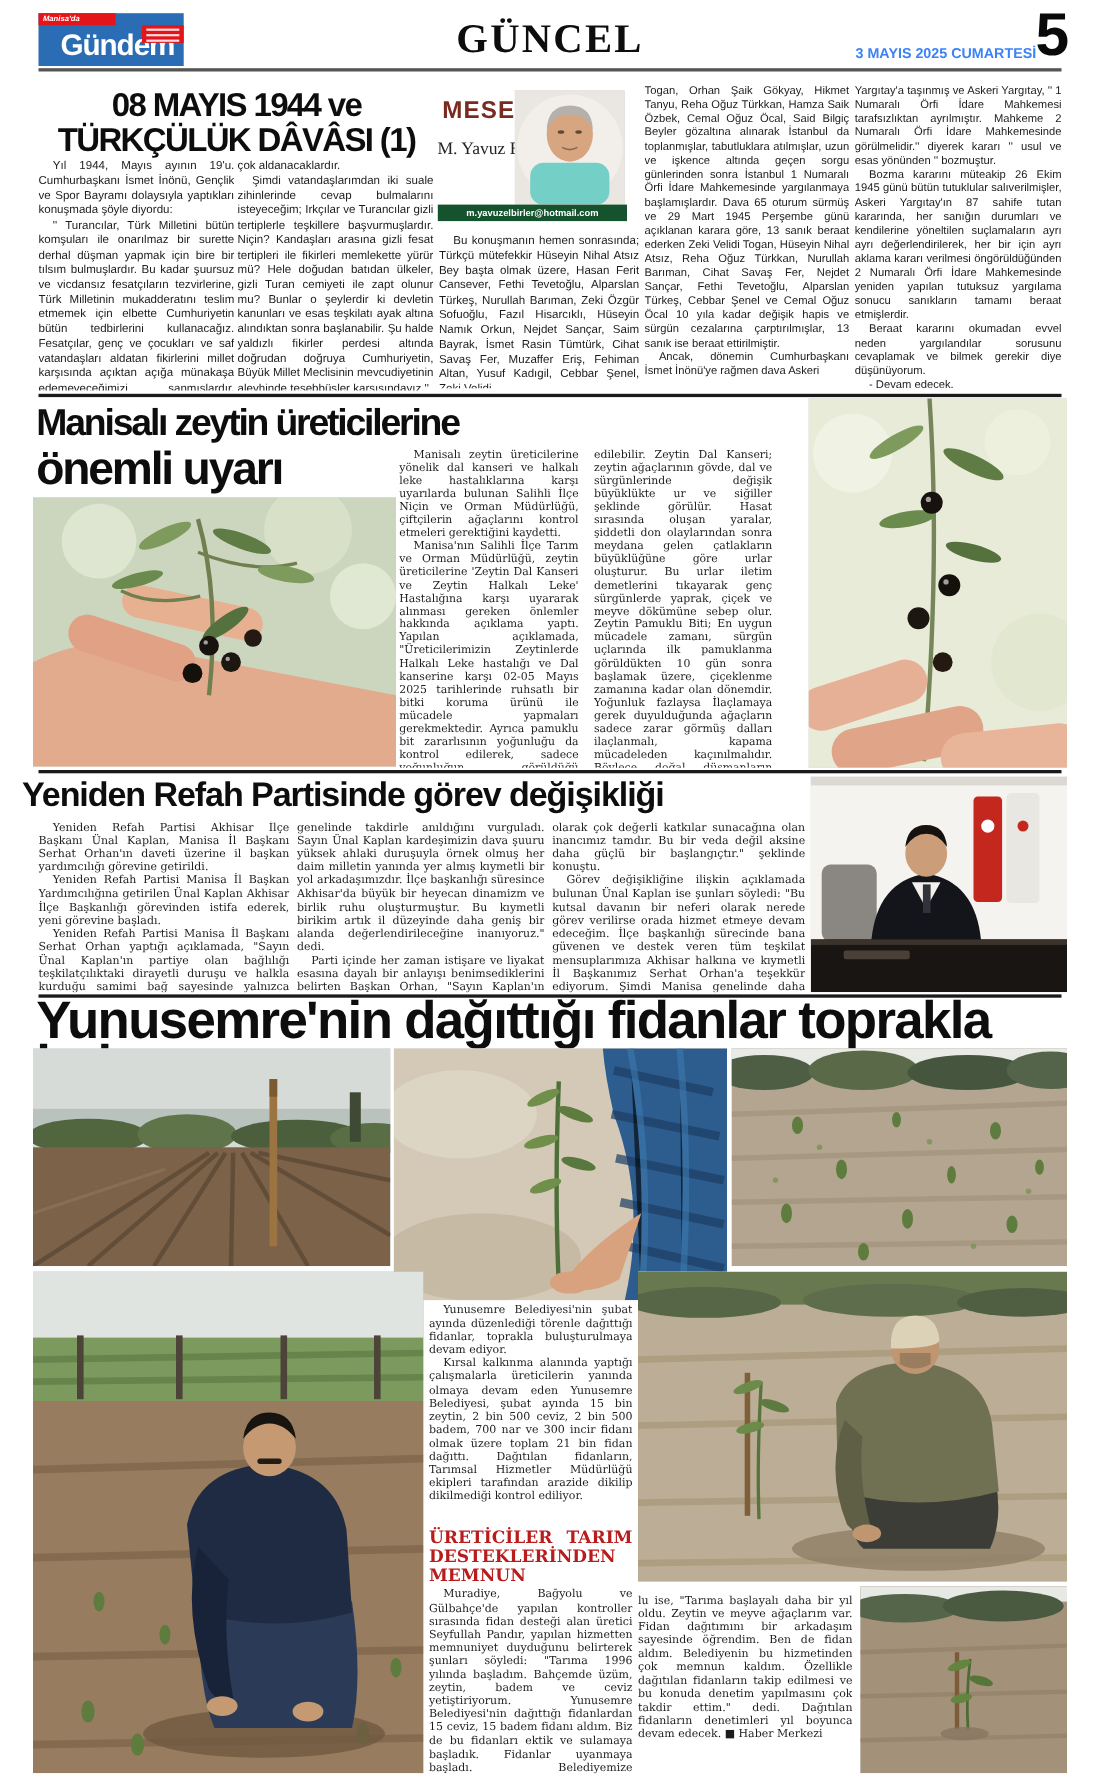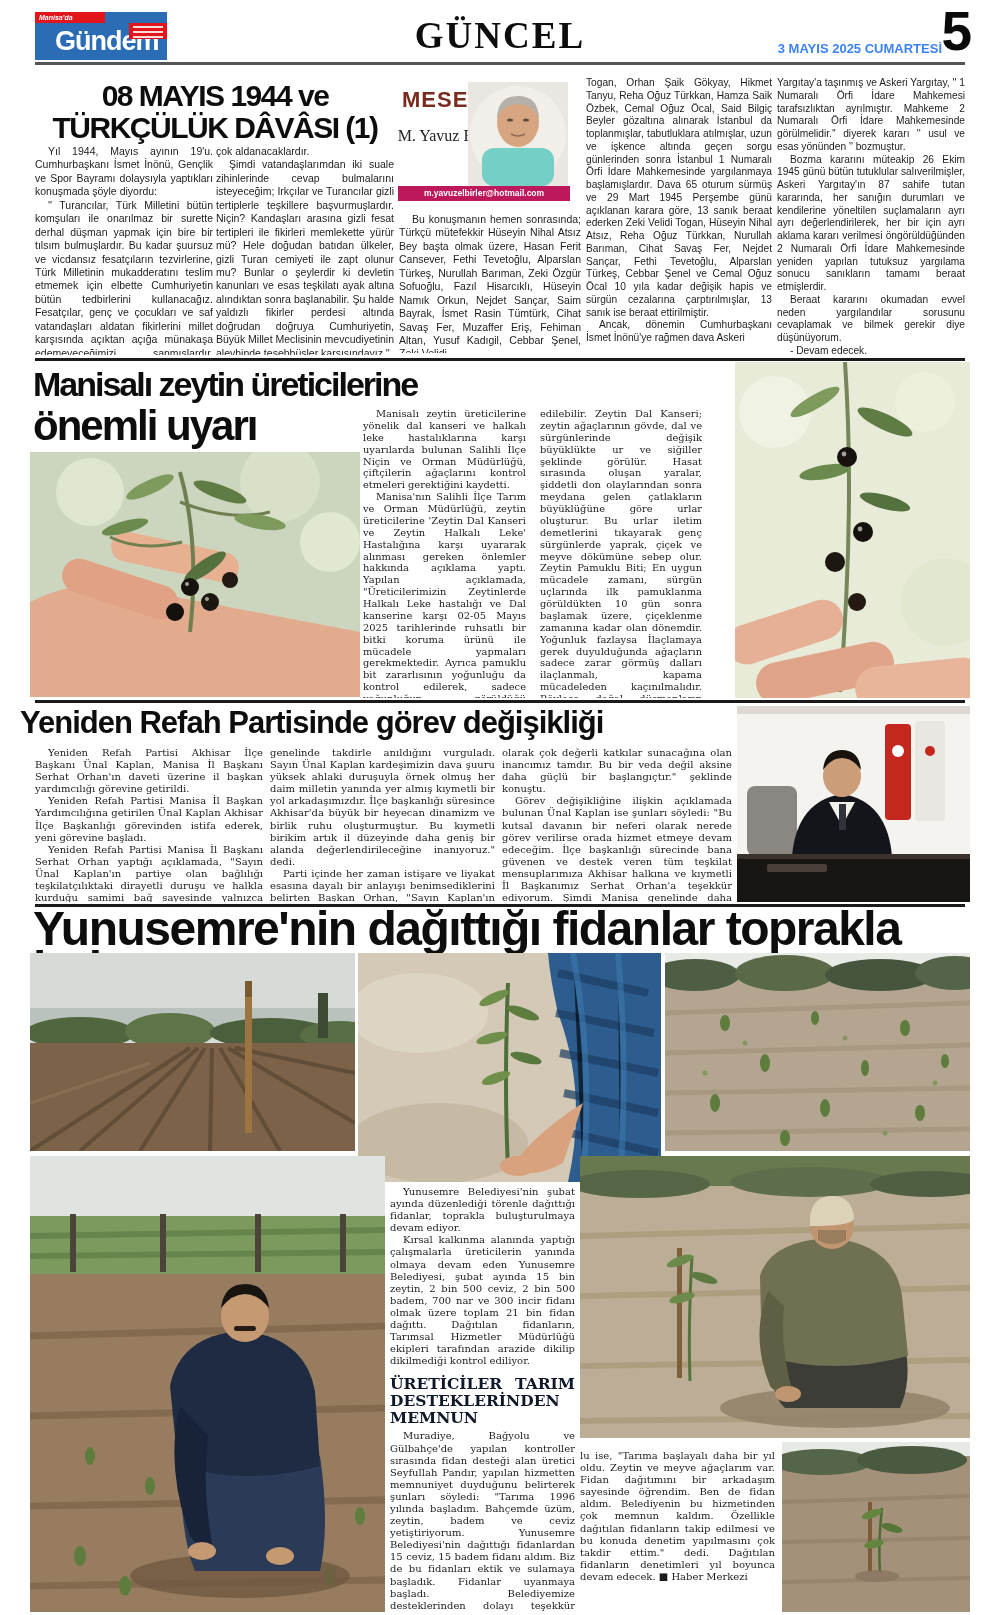--- a/index.html
+++ b/index.html
@@ -25,25 +25,25 @@
   .cont p:first-child{text-indent:0;}
   .sansb{font:10.5px/1.28 "Liberation Sans",sans-serif;}
   .sansb2{font:10.2px/1.25 "Liberation Sans",sans-serif;}
   .serifb{font:10px/1.21 "DejaVu Serif",serif;}
   .serifo{font:9.9px/1.2 "DejaVu Serif",serif;}
   
   .mesele-label{position:absolute;left:402px;top:88px;font:bold 22px/24px "Liberation Sans",sans-serif;
                 color:#7a2b1f;letter-spacing:1px;}
   .mesele-author{position:absolute;left:396px;top:126px;width:118px;text-align:center;
                  font:16px/19px "Liberation Serif",serif;color:#242424;}
-  .mesele-email{position:absolute;left:398px;top:186px;width:172px;background:#be185d;color:#fff;
+  .mesele-email{position:absolute;left:398px;top:186px;width:172px;background:#14532d;color:#fff;
                 font:bold 8.5px/15px "Liberation Sans",sans-serif;text-align:center;height:15px;}
   .photo{position:absolute;overflow:hidden;background:#ddd;}
   .photo svg{display:block;}
-  .subhead{font:bold 15.5px/17px "DejaVu Serif",serif;color:#0f172a;text-indent:0 !important;margin:8px 0 4px !important;}
+  .subhead{font:bold 15.5px/17px "DejaVu Serif",serif;color:#b91c1c;text-indent:0 !important;margin:22px 0 4px !important;}
 </style>
 </head>
 <body>
 
 <div class="page">
 
   <div class="logo">
     <div class="logo-top">Manisa'da</div>
     <div class="logo-main">Gündem</div>
     <div class="logo-red">

